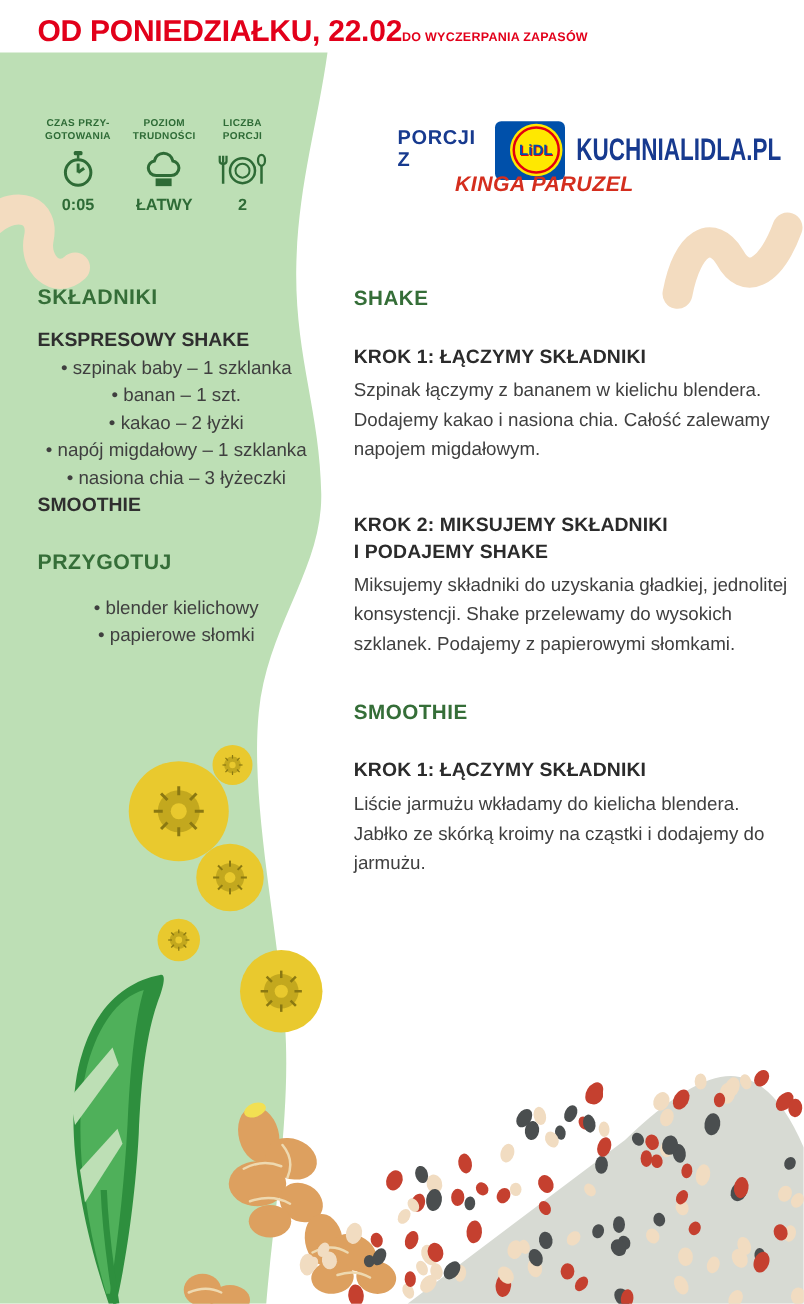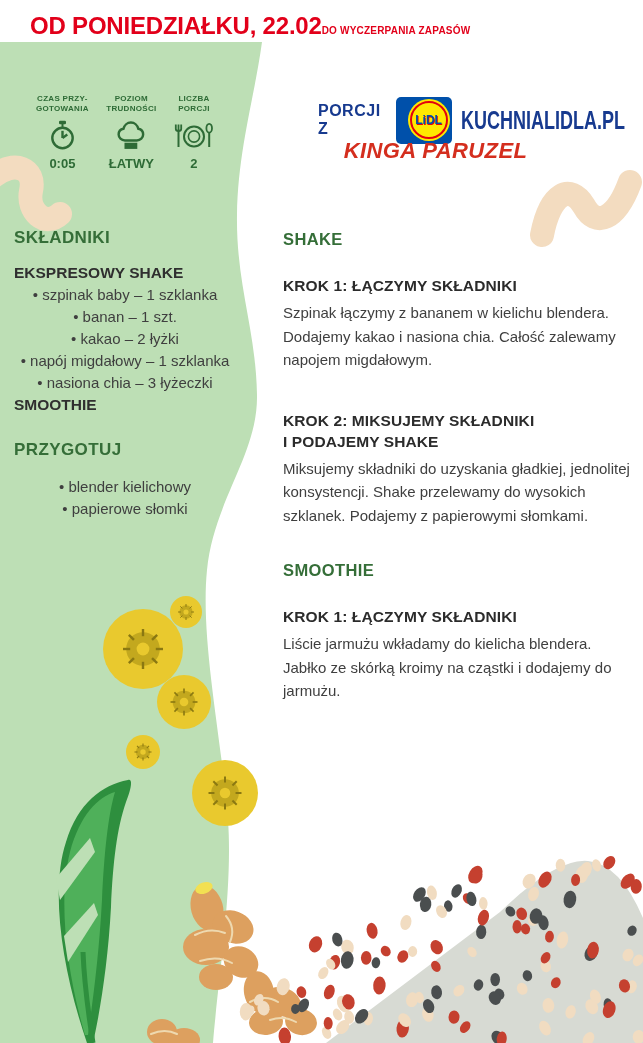--- a/index.html
+++ b/index.html
@@ -47,25 +47,25 @@
         display:flex;align-items:center;justify-content:center;padding-left:10px;}
   .lidl .disc{width:42px;height:42px;border-radius:50%;background:var(--lidl_yellow,#ffe800);
         display:flex;align-items:center;justify-content:center;}
   .lidl .ring{width:34px;height:34px;border-radius:50%;border:2px solid var(--lidl_red,#e3000f);
         display:flex;align-items:center;justify-content:center;}
   .lidl .word{font-size:12px;font-weight:800;color:var(--lidl_blue,#0050aa);
         text-shadow:0.7px 0.7px 0 var(--lidl_red,#e3000f);letter-spacing:0;}
   .brand .site{font-size:25px;font-weight:800;color:var(--navy,#173a8f);
         transform:scaleX(.72);transform-origin:left center;letter-spacing:0;white-space:nowrap;}
   .author{left:318px;top:138px;width:235px;text-align:center;
-        font-size:22px;font-weight:900;font-style:italic;color:var(--author_red,#d42e1e);
+        font-size:17px;font-weight:900;font-style:italic;color:var(--author_red,#d42e1e);
         letter-spacing:.4px;white-space:nowrap;}
 
   
-  .left-col{left:14px;top:228px;width:222px;}
+  .left-col{left:30px;top:228px;width:222px;}
   h2.green-h{margin:0 0 14px;font-size:17px;font-weight:800;letter-spacing:.4px;
         color:var(--dark_green,#356e38);}
   .grp-name{font-size:15.5px;font-weight:700;color:#2f2f2f;line-height:22px;}
   ul.plain{margin:0;padding:0;list-style:none;}
   ul.plain li{font-size:15px;line-height:22px;color:var(--text_dark,#3f3f3f);white-space:pre-line;text-align:center;}
   ul.plain li::before{content:"• ";}
   .prepare-block{margin-top:24px;}
   .prepare-block ul{margin-top:16px;}
 
   

